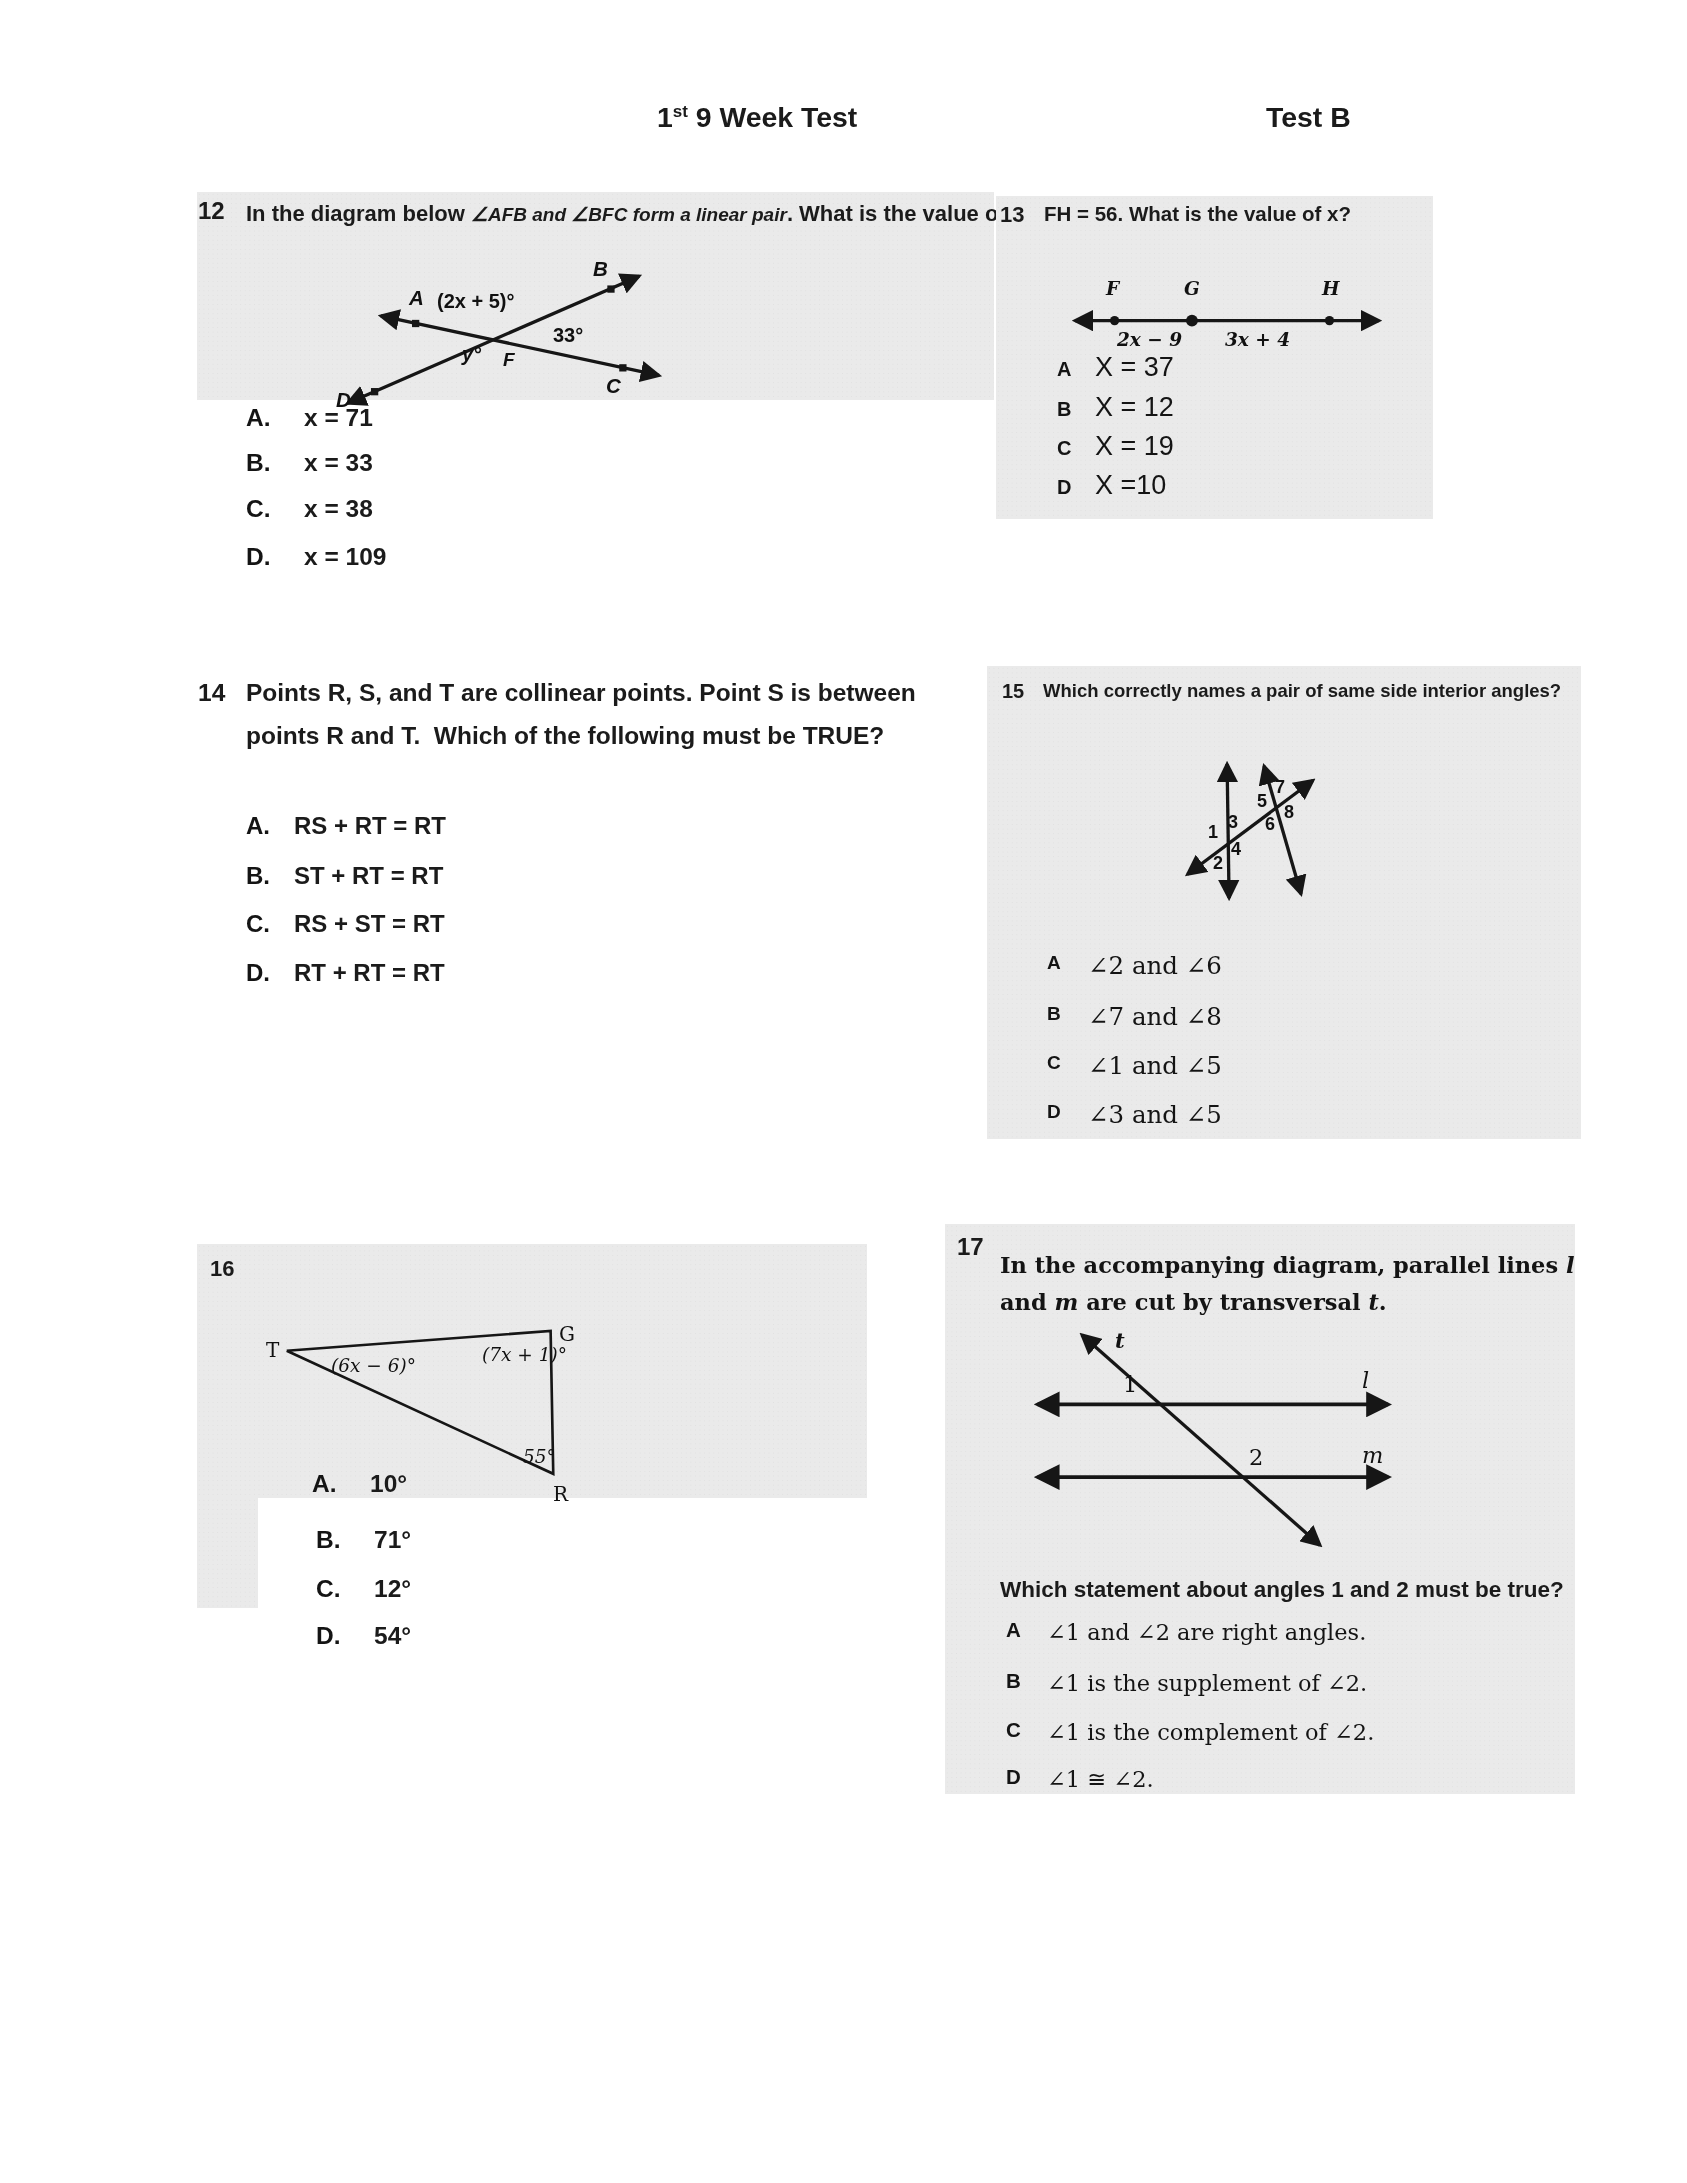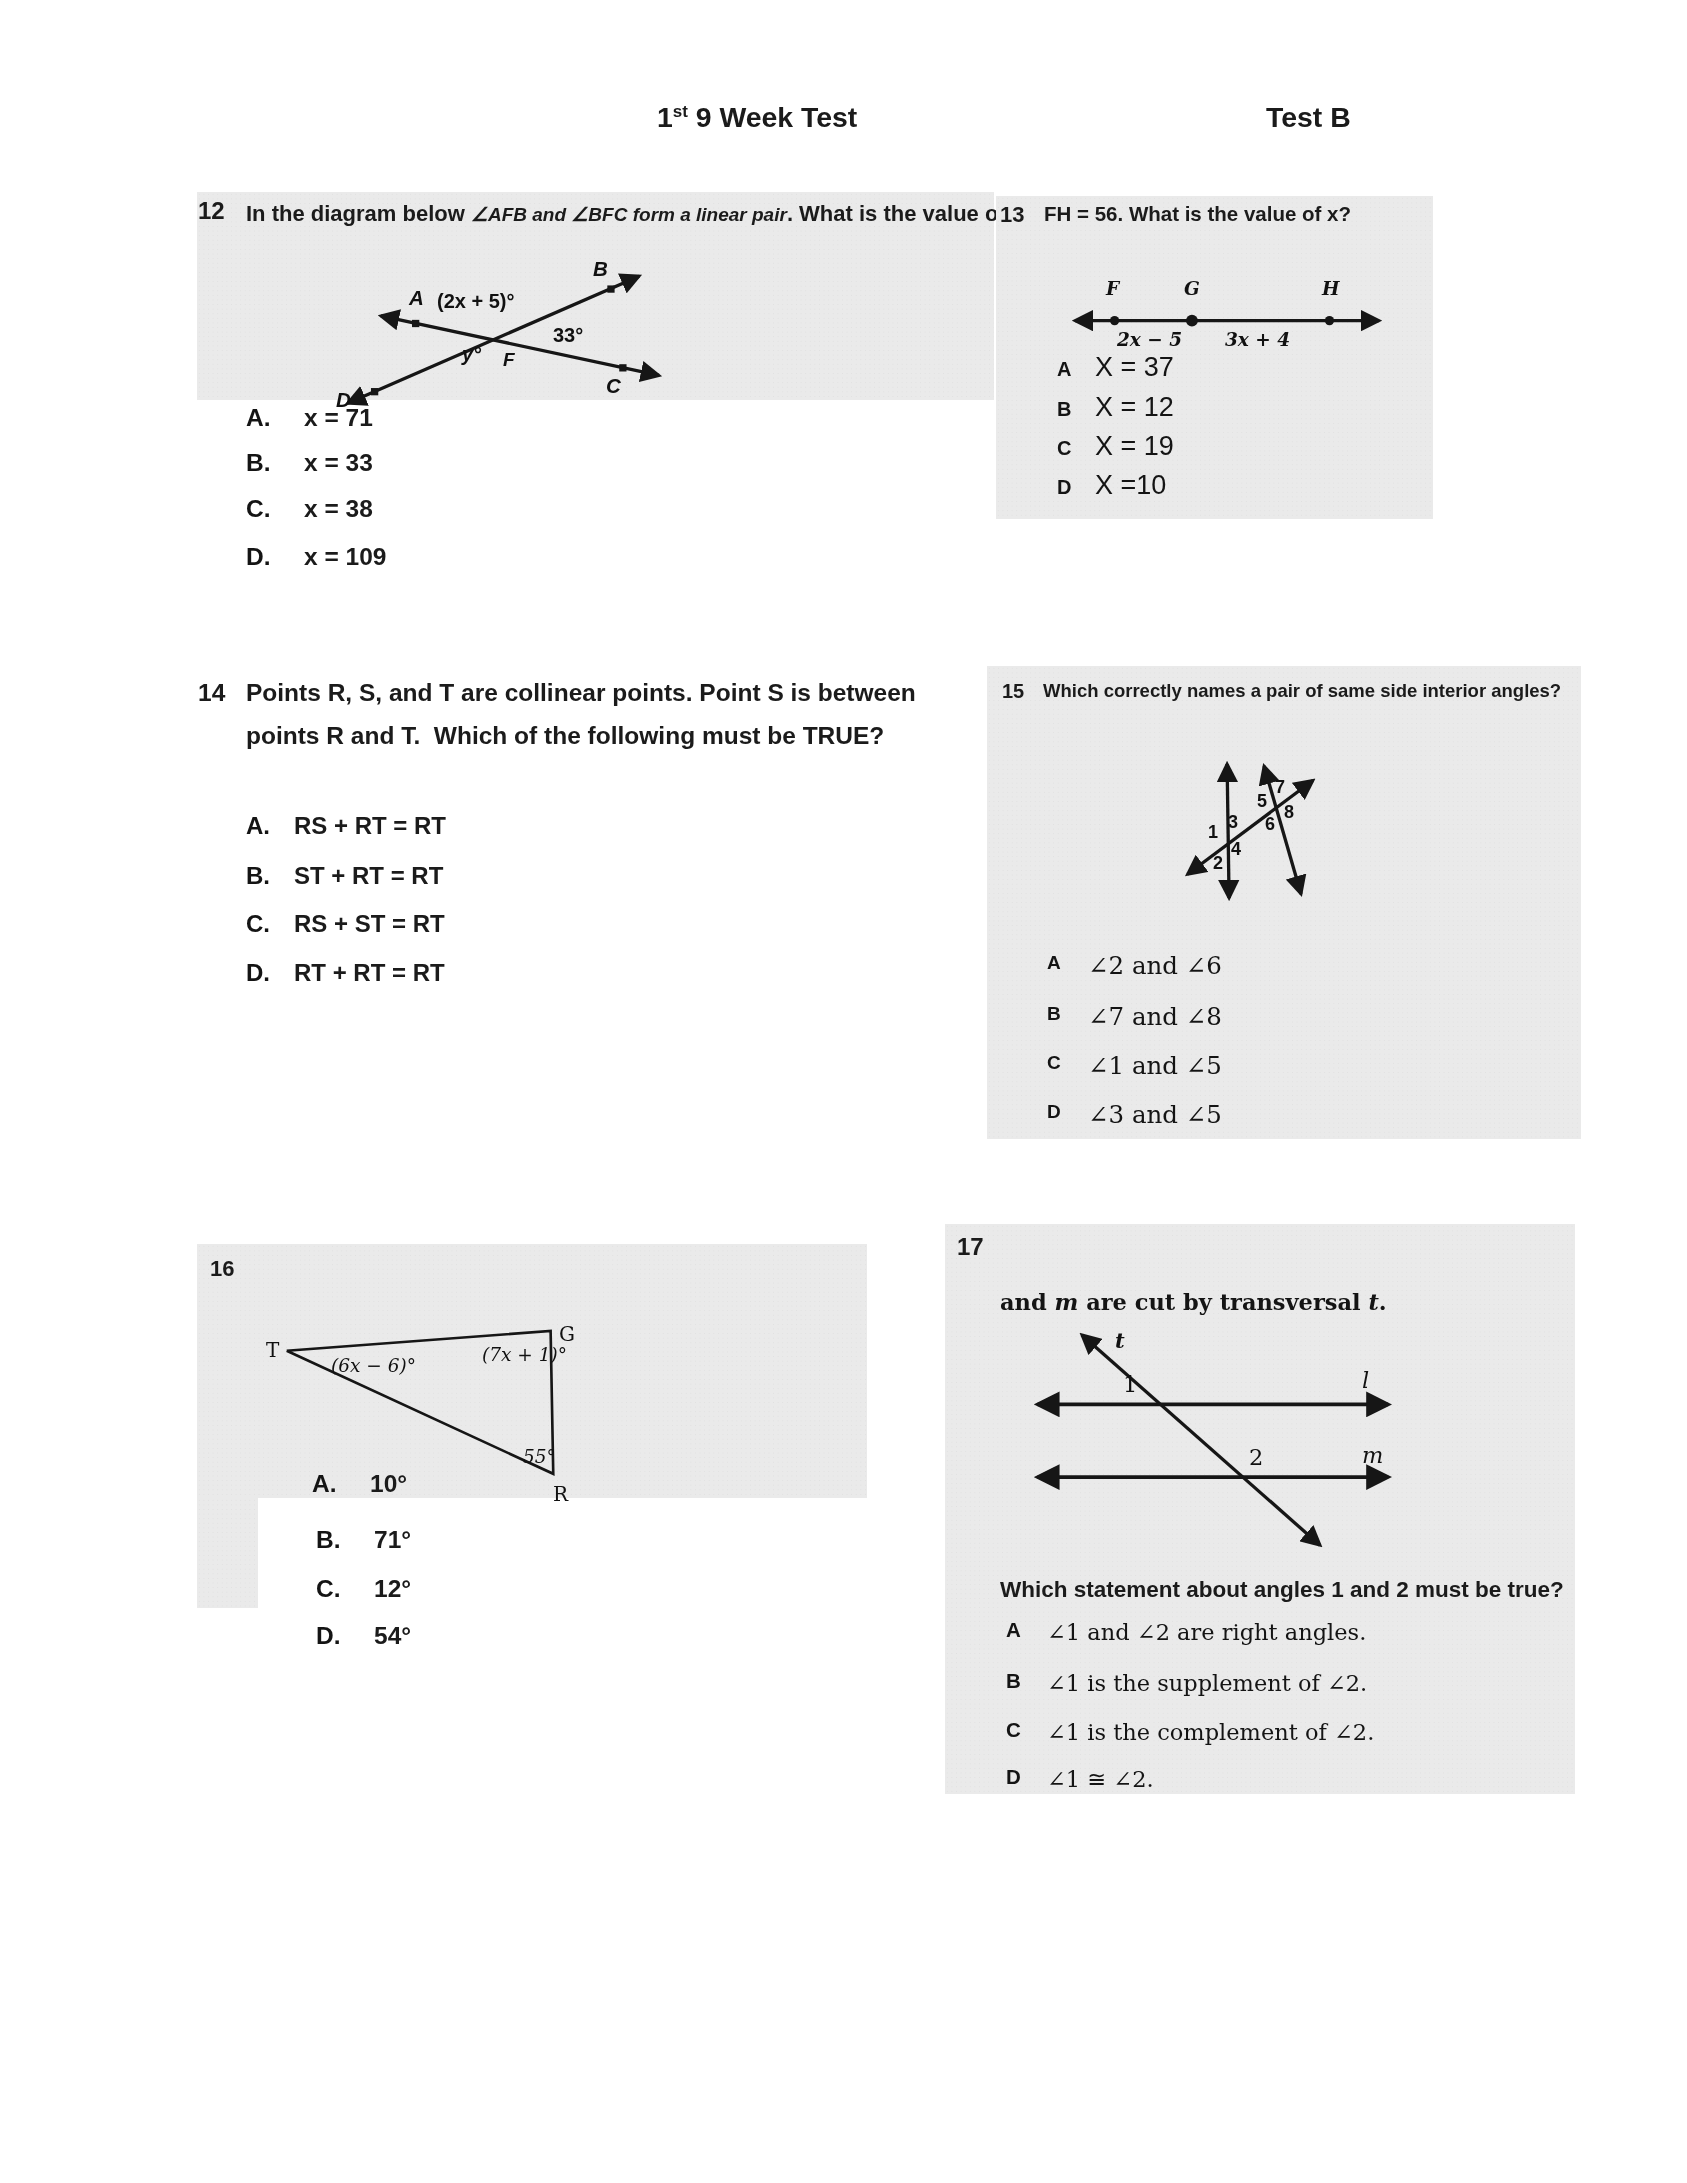--- a/index.html
+++ b/index.html
@@ -70,21 +70,21 @@
 
   <svg style="left:1065px;top:284px;" width="324" height="60" viewBox="0 0 490 90">
     <line x1="15" y1="55" x2="475" y2="55" stroke-width="5" marker-start="url(#arrow)" marker-end="url(#arrow)"></line>
     <circle cx="75" cy="55" r="7" fill="#161616"></circle>
     <circle cx="192" cy="55" r="9" fill="#161616"></circle>
     <circle cx="400" cy="55" r="7" fill="#161616"></circle>
   </svg>
   <span class="diag-label serif" style="left:1106px;top:278px;font-size:18.5px;font-weight:700;font-style:italic;">F</span>
   <span class="diag-label serif" style="left:1184px;top:278px;font-size:18.5px;font-weight:700;font-style:italic;">G</span>
   <span class="diag-label serif" style="left:1322px;top:278px;font-size:18.5px;font-weight:700;font-style:italic;">H</span>
-  <span class="diag-label serif" style="left:1117px;top:329px;font-size:18.5px;font-weight:700;font-style:italic;">2x − 5</span>
+  <span class="diag-label serif" style="left:1117px;top:329px;font-size:18.5px;font-weight:700;font-style:italic;">2x − 9</span>
   <span class="diag-label serif" style="left:1225px;top:329px;font-size:18.5px;font-weight:700;font-style:italic;">3x + 4</span>
 
   <div class="ansrow" style="left:1057px;top:352px;"><span class="ltr" style="width:38px;font-size:20px;">A</span><span style="font-size:27px;">X = 37</span></div>
   <div class="ansrow" style="left:1057px;top:392px;"><span class="ltr" style="width:38px;font-size:20px;">B</span><span style="font-size:27px;">X = 12</span></div>
   <div class="ansrow" style="left:1057px;top:431px;"><span class="ltr" style="width:38px;font-size:20px;">C</span><span style="font-size:27px;">X = 19</span></div>
   <div class="ansrow" style="left:1057px;top:470px;"><span class="ltr" style="width:38px;font-size:20px;">D</span><span style="font-size:27px;">X =10</span></div>
 
   <div class="abs qnum" style="left:198px;top:679px;font-size:24.5px;">14</div>
   <div class="abs qtext" style="left:246px;top:722px;font-size:24.5px;white-space:pre;">points R and T.  Which of the following must be TRUE?</div>
   <div class="abs qtext" style="left:246px;top:679px;font-size:24.5px;white-space:pre;">Points R, S, and T are collinear points. Point S is between</div>
@@ -131,20 +131,21 @@
   <span class="diag-label serif mathit" style="left:482px;top:1344px;font-size:18.5px;">(7x + 1)°</span>
   <span class="diag-label serif mathit" style="left:523px;top:1446px;font-size:18.5px;">55°</span>
 
   <div class="ansrow" style="left:312px;top:1470px;font-size:24.5px;"><span class="ltr" style="width:58px;">A.</span><span class="qtext">10°</span></div>
   <div class="ansrow" style="left:316px;top:1526px;font-size:24.5px;"><span class="ltr" style="width:58px;">B.</span><span class="qtext">71°</span></div>
   <div class="ansrow" style="left:316px;top:1575px;font-size:24.5px;"><span class="ltr" style="width:58px;">C.</span><span class="qtext">12°</span></div>
   <div class="ansrow" style="left:316px;top:1622px;font-size:24.5px;"><span class="ltr" style="width:58px;">D.</span><span class="qtext">54°</span></div>
 
   <div class="panel" style="left:945px;top:1224px;width:630px;height:570px;"></div>
   <div class="abs qnum" style="left:957px;top:1233px;font-size:24px;">17</div>
+  <div class="abs serif" style="left:1000px;top:1252px;font-size:22.5px;font-weight:700;white-space:nowrap;"><span>In the accompanying diagram, parallel lines </span><span class="mathit">l</span></div>
   <div class="abs serif" style="left:1000px;top:1289px;font-size:22.5px;font-weight:700;white-space:nowrap;"><span>and </span><span class="mathit">m</span><span> are cut by transversal </span><span class="mathit">t</span><span>.</span></div>
 
   <svg style="left:1019px;top:1327px;" width="397" height="248" viewBox="0 0 600 375">
     <line x1="95" y1="12" x2="455" y2="330" stroke-width="5" marker-start="url(#arrow)" marker-end="url(#arrow)"></line>
     <line x1="28" y1="117" x2="558" y2="117" stroke-width="6" marker-start="url(#arrow)" marker-end="url(#arrow)"></line>
     <line x1="28" y1="227" x2="558" y2="227" stroke-width="6" marker-start="url(#arrow)" marker-end="url(#arrow)"></line>
   </svg>
   <span class="diag-label serif mathit" style="left:1115px;top:1328px;font-size:21px;font-weight:700;">t</span>
   <span class="diag-label serif" style="left:1123px;top:1371px;font-size:22.5px;">1</span>
   <span class="diag-label serif mathit" style="left:1362px;top:1367px;font-size:22.5px;">l</span>

